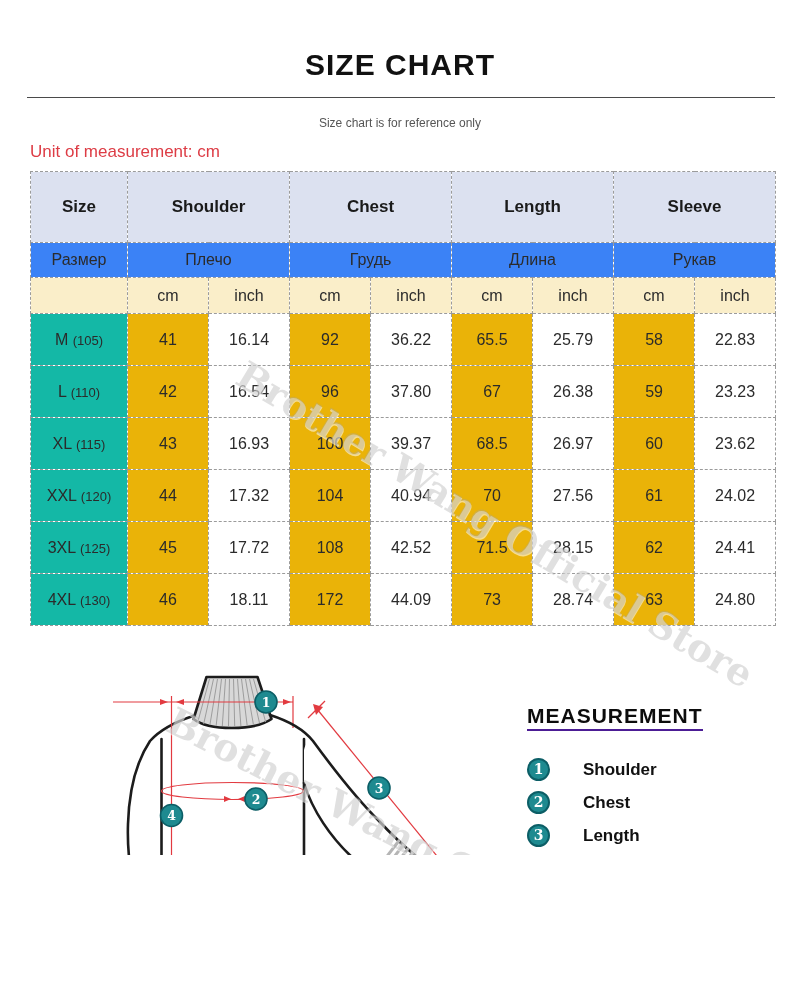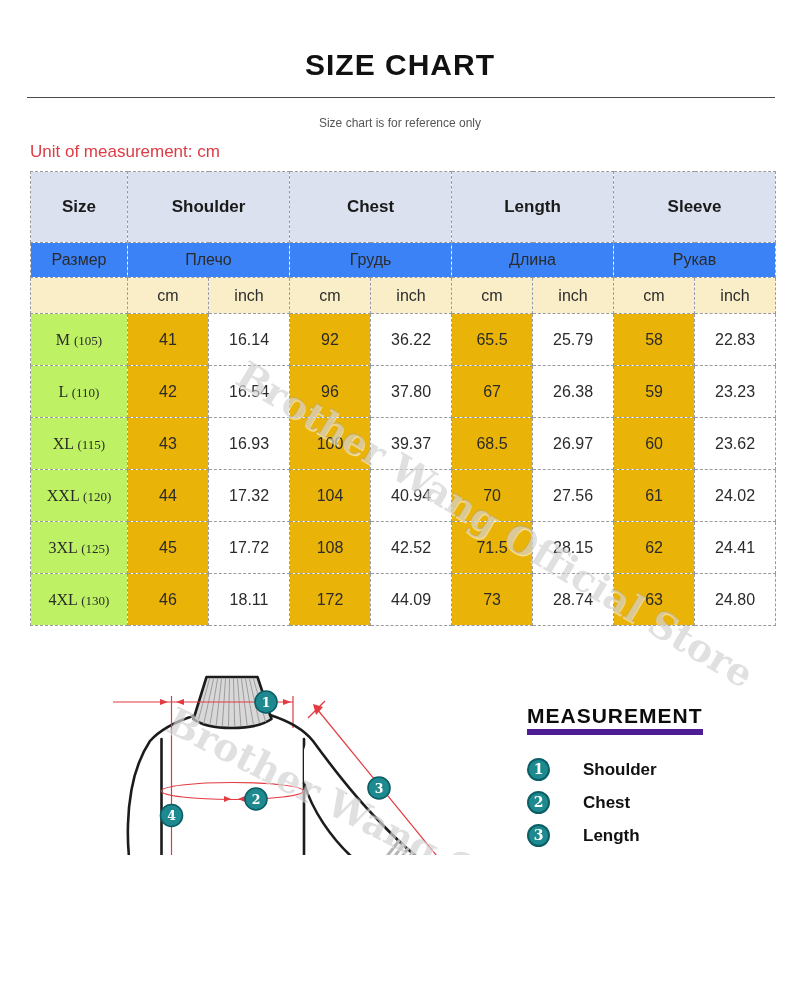--- a/index.html
+++ b/index.html
@@ -27,41 +27,41 @@
     font-size:16px;color:#2b2b2b;
   }
   .size-table td{
     border:1px dashed #9b9b9b;text-align:center;vertical-align:middle;
     padding:0;overflow:hidden;
   }
   .r-head td{height:70px;background:#DCE1F0;font-weight:bold;font-size:17px;color:#1a1a1a;}
   .r-ru td{height:34px;background:#3b82f6;}
   .r-unit td{height:35px;background:#FAEEC9;}
   .size-table tbody td{height:51px;}
-  .c-size{background:#bef264;font-family:Liberation Serif, serif;}
+  .c-size{background:#14b8a6;}
   .c-cm{background:#eab308;}
   .c-inch{background:#ffffff;}
   .sz-code{font-size:13px;}
   
   .wm{
     position:absolute;white-space:nowrap;pointer-events:none;
     font-family:"DejaVu Serif",serif;font-weight:bold;
     color:rgba(165,165,165,0.34);
     text-shadow:1px 1px 0 rgba(255,255,255,0.55);
     transform-origin:left top;z-index:5;
   }
   .wm1{top:352px;left:252px;font-size:38px;transform:rotate(31deg);}
   .wm2{top:698px;left:180px;font-size:38px;transform:rotate(27deg);}
   
   .sweater-svg{position:absolute;left:95px;top:652px;}
   
   .meas-heading{
     position:absolute;left:527px;top:704px;
     font-size:21px;font-weight:bold;letter-spacing:1px;color:#0c0c0c;
-    border-bottom:6px solid #4c1d95;padding-bottom:1px;
+    border-bottom:2px solid #4c1d95;padding-bottom:1px;
   }
   .legend{position:absolute;left:527px;top:753px;}
   .legend-item{display:flex;align-items:center;height:33px;}
   .legend-badge{
     width:23px;height:23px;border-radius:50%;flex:0 0 23px;
     background:#1E8A90;border:2px solid #0c5e66;box-sizing:border-box;
     color:#fff;font-family:"DejaVu Serif",serif;font-weight:bold;font-size:14px;
     text-align:center;line-height:19px;
   }
   .legend-label{margin-left:33px;font-weight:bold;font-size:17px;color:#111;}

